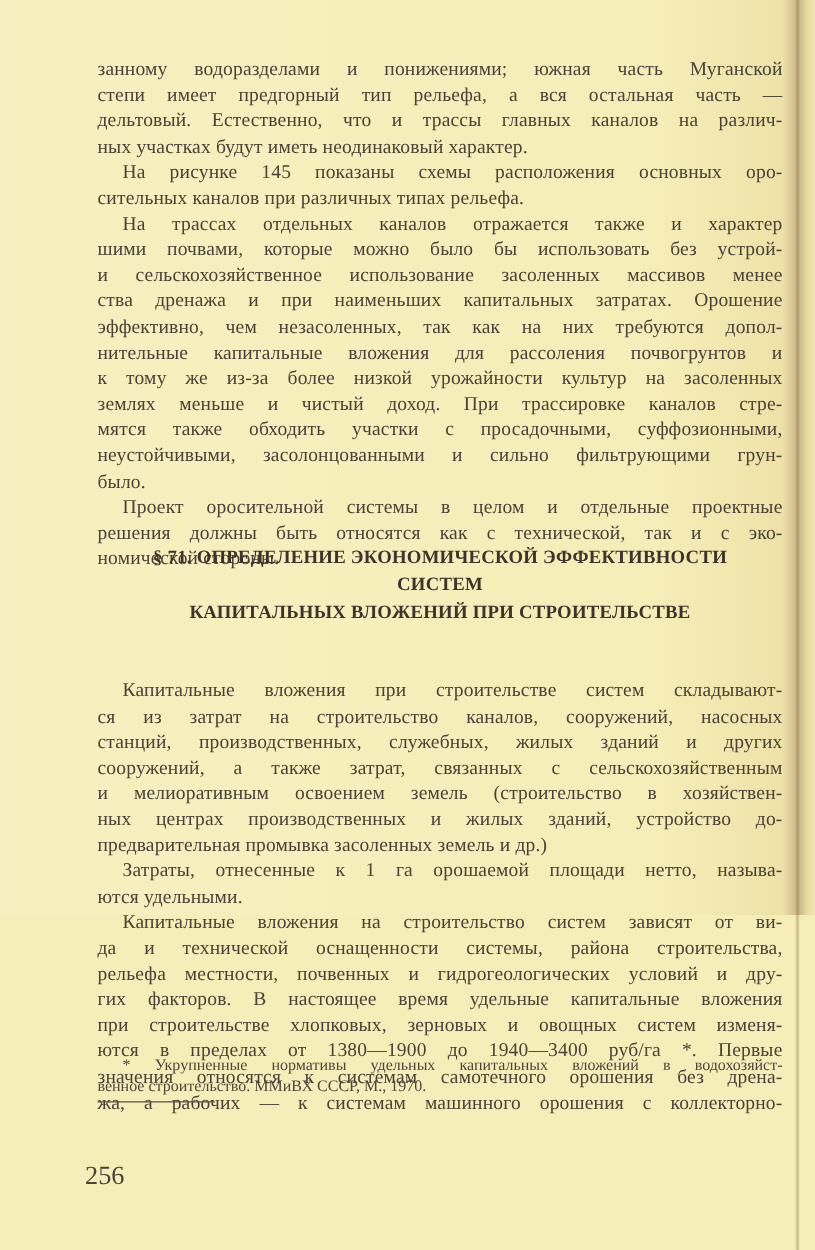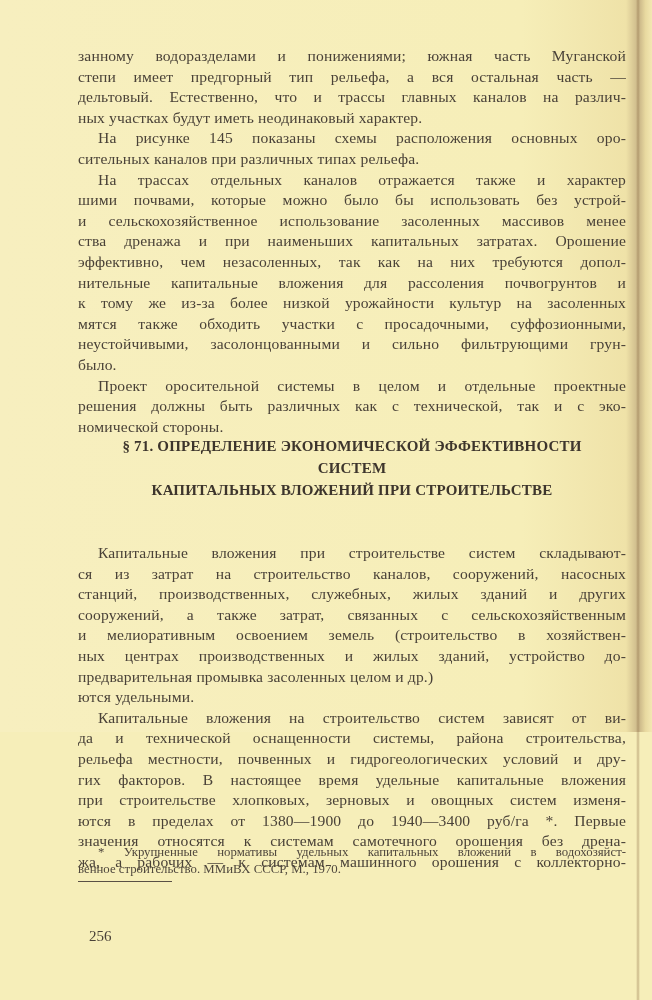--- a/index.html
+++ b/index.html
@@ -34,22 +34,22 @@
   }
   .heading .line { text-align: center; text-align-last: center; }
   .footnote-rule {
     position: absolute; left: 78px; top: 881px; width: 94px; height: 1px; background: #5a5045;
   }
   .footnote {
     position: absolute; left: 78px; width: 548px; top: 844px;
     font-size: 12.8px; line-height: 17px; color: #4e463c;
   }
   .page-number {
-    position: absolute; left: 89px; top: 928px;
-    font-size: 15px; color: #4a4238;
+    position: absolute; left: 68px; top: 928px;
+    font-size: 21px; color: #4a4238;
   }
 </style>
 </head>
 <body>
 
 <div class="page">
   <div class="edge-shadow"></div>
 
   <div class="text-block" style="top:46px;">
     <div>
@@ -63,48 +63,50 @@
       <span class="line last">сительных каналов при различных типах рельефа.</span>
     </div>
     <div>
       <span class="line indent">На трассах отдельных каналов отражается также и характер</span>
       <span class="line">шими почвами, которые можно было бы использовать без устрой-</span>
       <span class="line">и сельскохозяйственное использование засоленных массивов менее</span>
       <span class="line">ства дренажа и при наименьших капитальных затратах. Орошение</span>
       <span class="line">эффективно, чем незасоленных, так как на них требуются допол-</span>
       <span class="line">нительные капитальные вложения для рассоления почвогрунтов и</span>
       <span class="line">к тому же из-за более низкой урожайности культур на засоленных</span>
+      <span class="line">землях меньше и чистый доход. При трассировке каналов стре-</span>
       <span class="line">мятся также обходить участки с просадочными, суффозионными,</span>
       <span class="line">неустойчивыми, засолонцованными и сильно фильтрующими грун-</span>
       <span class="line last">было.</span>
     </div>
     <div>
       <span class="line indent">Проект оросительной системы в целом и отдельные проектные</span>
-      <span class="line">решения должны быть различных как с технической, так и с эко-</span>
+      <span class="line">решения должны быть относятся как с технической, так и с эко-</span>
       <span class="line last">номической стороны.</span>
     </div>
   </div>
 
   <div class="heading">
     <span class="line">§ 71. ОПРЕДЕЛЕНИЕ ЭКОНОМИЧЕСКОЙ ЭФФЕКТИВНОСТИ</span>
     <span class="line">СИСТЕМ</span>
     <span class="line">КАПИТАЛЬНЫХ ВЛОЖЕНИЙ ПРИ СТРОИТЕЛЬСТВЕ</span>
   </div>
 
   <div class="text-block" style="top:543px;">
     <div>
       <span class="line indent">Капитальные вложения при строительстве систем складывают-</span>
       <span class="line">ся из затрат на строительство каналов, сооружений, насосных</span>
       <span class="line">станций, производственных, служебных, жилых зданий и других</span>
       <span class="line">сооружений, а также затрат, связанных с сельскохозяйственным</span>
       <span class="line">и мелиоративным освоением земель (строительство в хозяйствен-</span>
       <span class="line">ных центрах производственных и жилых зданий, устройство до-</span>
-      <span class="line last">предварительная промывка засоленных целом и др.)</span>
+      <span class="line last">предварительная промывка засоленных земель и др.)</span>
     </div>
     <div>
+      <span class="line indent">Затраты, отнесенные к 1 га орошаемой площади нетто, называ-</span>
       <span class="line last">ются удельными.</span>
     </div>
     <div>
       <span class="line indent">Капитальные вложения на строительство систем зависят от ви-</span>
       <span class="line">да и технической оснащенности системы, района строительства,</span>
       <span class="line">рельефа местности, почвенных и гидрогеологических условий и дру-</span>
       <span class="line">гих факторов. В настоящее время удельные капитальные вложения</span>
       <span class="line">при строительстве хлопковых, зерновых и овощных систем изменя-</span>
       <span class="line">ются в пределах от 1380—1900 до 1940—3400 руб/га *. Первые</span>
       <span class="line">значения относятся к системам самотечного орошения без дрена-</span>

